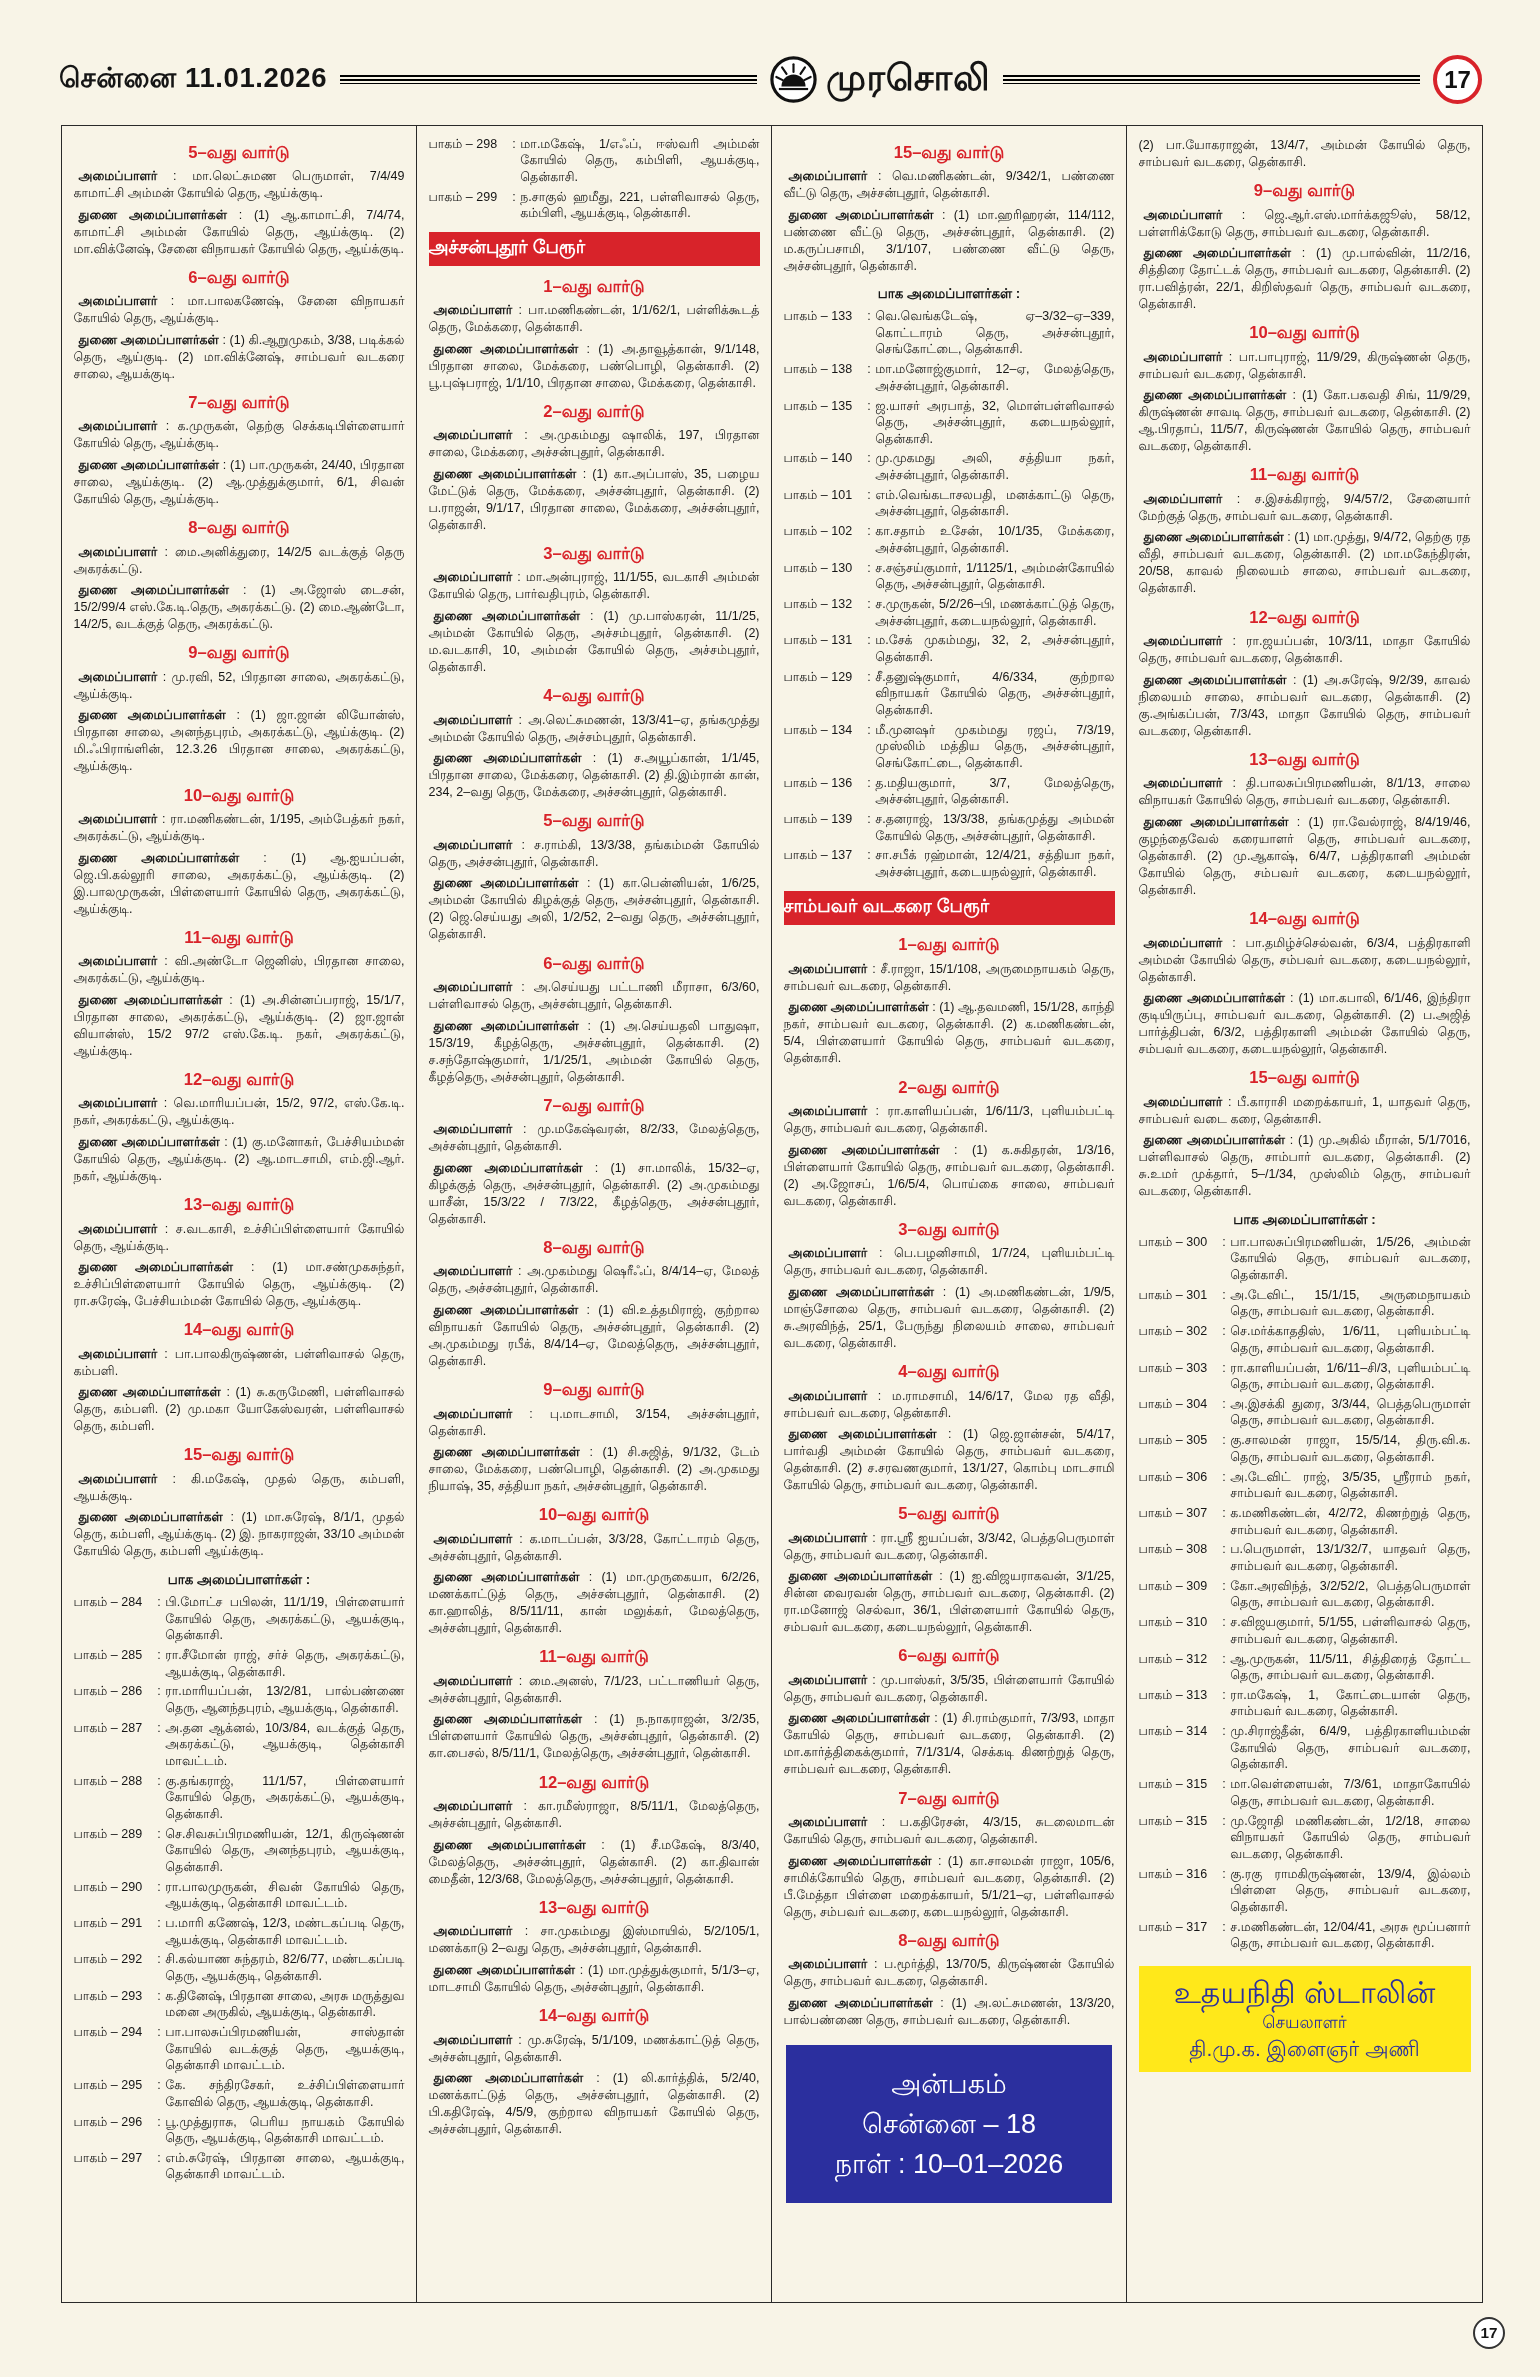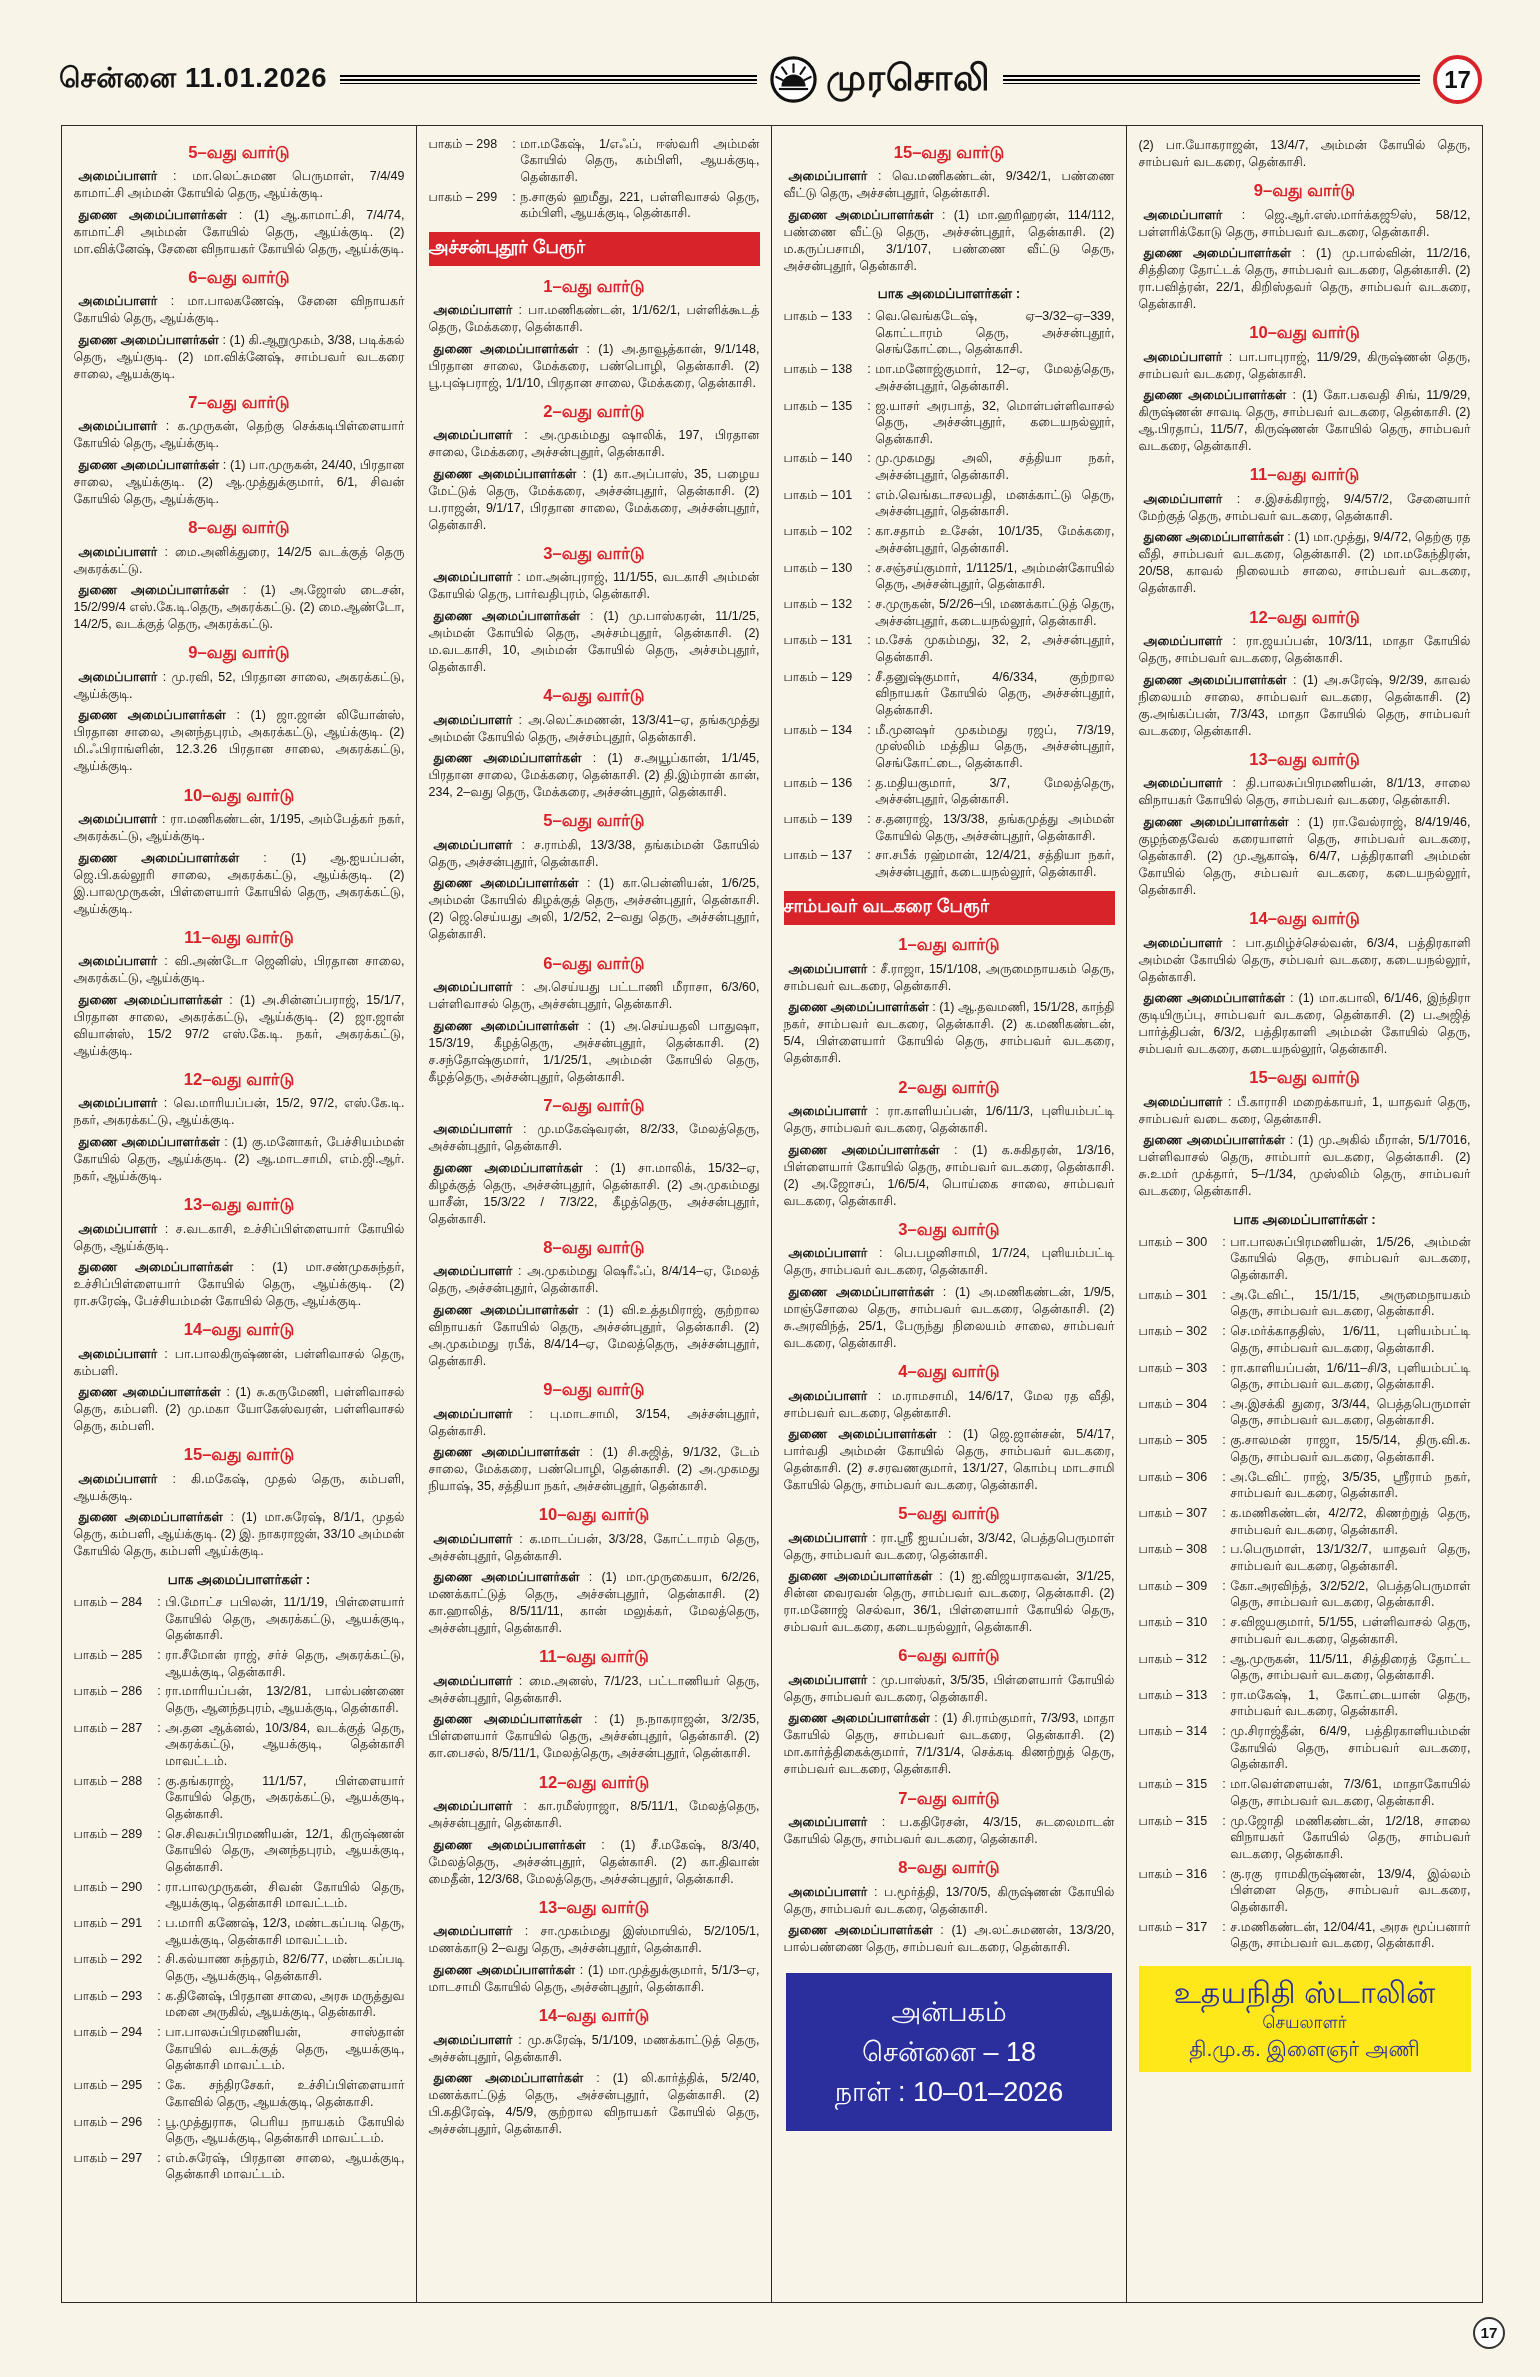--- a/index.html
+++ b/index.html
@@ -405,20 +405,21 @@
         <p class="para"><b>துணை அமைப்பாளர்கள்</b> : (1) ஐ.விஜயராகவன், 3/1/25, சின்ன வைரவன் தெரு, சாம்பவர் வடகரை, தென்காசி. (2) ரா.மனோஜ் செல்வா, 36/1, பிள்ளையார் கோயில் தெரு, சம்பவர் வடகரை, கடையநல்லூர், தென்காசி.</p>
       </div>
       <div class="ward">
         <div class="ward-title">6–வது வார்டு</div>
         <p class="para"><b>அமைப்பாளர்</b> : மு.பாஸ்கர், 3/5/35, பிள்ளையார் கோயில் தெரு, சாம்பவர் வடகரை, தென்காசி.</p>
         <p class="para"><b>துணை அமைப்பாளர்கள்</b> : (1) சி.ராம்குமார், 7/3/93, மாதா கோயில் தெரு, சாம்பவர் வடகரை, தென்காசி. (2) மா.கார்த்திகைக்குமார், 7/1/31/4, செக்கடி கிணற்றுத் தெரு, சாம்பவர் வடகரை, தென்காசி.</p>
       </div>
       <div class="ward">
         <div class="ward-title">7–வது வார்டு</div>
         <p class="para"><b>அமைப்பாளர்</b> : ப.கதிரேசன், 4/3/15, சுடலைமாடன் கோயில் தெரு, சாம்பவர் வடகரை, தென்காசி.</p>
+        <p class="para"><b>துணை அமைப்பாளர்கள்</b> : (1) கா.சாலமன் ராஜா, 105/6, சாமிக்கோயில் தெரு, சாம்பவர் வடகரை, தென்காசி. (2) பீ.மேத்தா பிள்ளை மறைக்காயர், 5/1/21–ஏ, பள்ளிவாசல் தெரு, சம்பவர் வடகரை, கடையநல்லூர், தென்காசி.</p>
       </div>
       <div class="ward">
         <div class="ward-title">8–வது வார்டு</div>
         <p class="para"><b>அமைப்பாளர்</b> : ப.மூர்த்தி, 13/70/5, கிருஷ்ணன் கோயில் தெரு, சாம்பவர் வடகரை, தென்காசி.</p>
         <p class="para"><b>துணை அமைப்பாளர்கள்</b> : (1) அ.லட்சுமணன், 13/3/20, பால்பண்ணை தெரு, சாம்பவர் வடகரை, தென்காசி.</p>
       </div>
       <div class="bluebox">
         <div class="bb-line">அன்பகம்</div>
         <div class="bb-line">சென்னை – 18</div>
         <div class="bb-line">நாள் : 10–01–2026</div>

